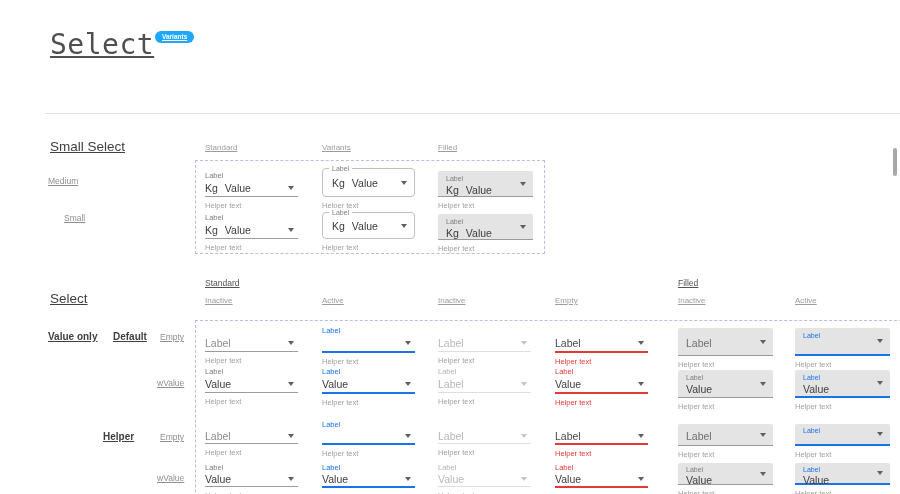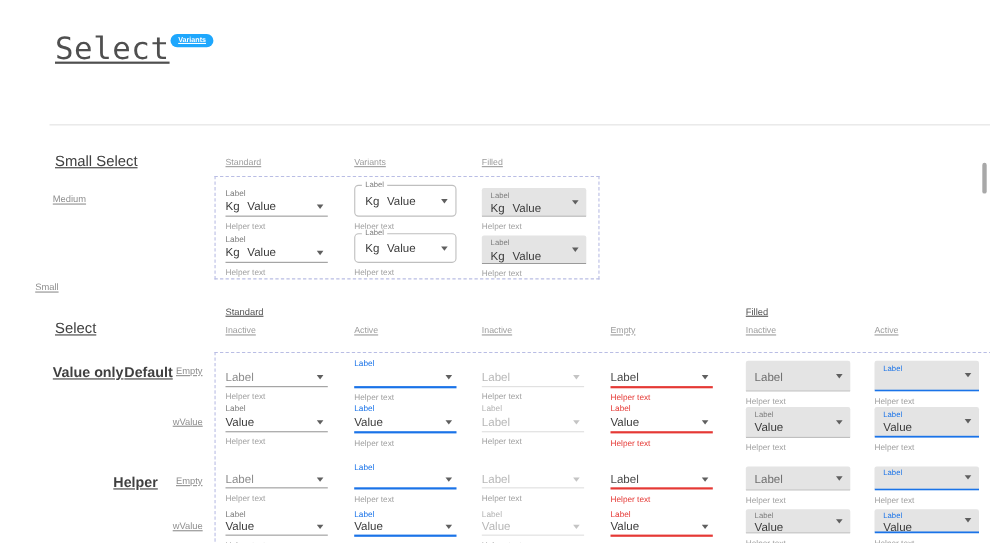--- a/index.html
+++ b/index.html
@@ -21,21 +21,21 @@
          padding:2.5px 7px;border-radius:8px;line-height:1;}
   .subtitle{font-family:"DejaVu Sans Mono",monospace;font-size:7.5px;color:#6e6e6e;}
   .subtitle a{color:#5a5a5a;text-decoration:underline;}
   .divider{height:1px;background:#e2e2e2;}
 
   
   .sec-title{font-size:13.5px;color:#3f3f3f;}
   .colh{font-size:8px;color:#9c9c9c;}
   .grph{font-size:8.5px;color:#525252;}
   .rowh{font-size:8.5px;color:#8f8f8f;}
-  .rowg{font-size:13px;font-weight:bold;color:#3f3f3f;}
+  .rowg{font-size:10px;font-weight:bold;color:#3f3f3f;}
 
   .dashed{border:1px dashed var(--dash);}
 
   
   .c{position:absolute;width:93px;}
   .slot{height:10px;font-size:7.5px;line-height:11px;color:#7c7c7c;overflow:hidden;}
   .vline{display:flex;align-items:center;justify-content:space-between;height:16px;
          border-bottom:1px solid #9c9c9c;font-size:10.5px;color:#3c3c3c;}
   .vtext{white-space:nowrap;}
   .vtext.ph{color:#8c8c8c;}
@@ -94,21 +94,21 @@
   <div class="abs badge" style="left:155px;top:31px;">Variants</div>
   <div class="abs divider" style="left:45px;top:113px;width:855px;"></div>
   <div class="abs scroll-thumb" style="left:893px;top:148px;"></div>
 
   <div class="abs sec-title" style="left:50px;top:139px;">Small Select</div>
   <div class="abs colh" style="left:205px;top:143px;">Standard</div>
   <div class="abs colh" style="left:322px;top:143px;">Variants</div>
   <div class="abs colh" style="left:438px;top:143px;">Filled</div>
   <div class="abs dashed" style="left:195px;top:160px;width:348px;height:92px;"></div>
   <div class="abs rowh" style="left:48px;top:176px;">Medium</div>
-  <div class="abs rowh" style="left:32px;top:213px;margin-top:43px;">Small</div>
+  <div class="abs rowh" style="left:64px;top:213px;">Small</div>
 
   <div class="c" style="left:205px;top:170px;">
     <div class="slot">Label</div>
     <div class="vline">
         <span class="vtext"><span class="adorn">Kg</span><span>Value</span></span>
         <span class="caret"></span>
       </div>
     <div class="helper">Helper text</div>
   </div>
 

